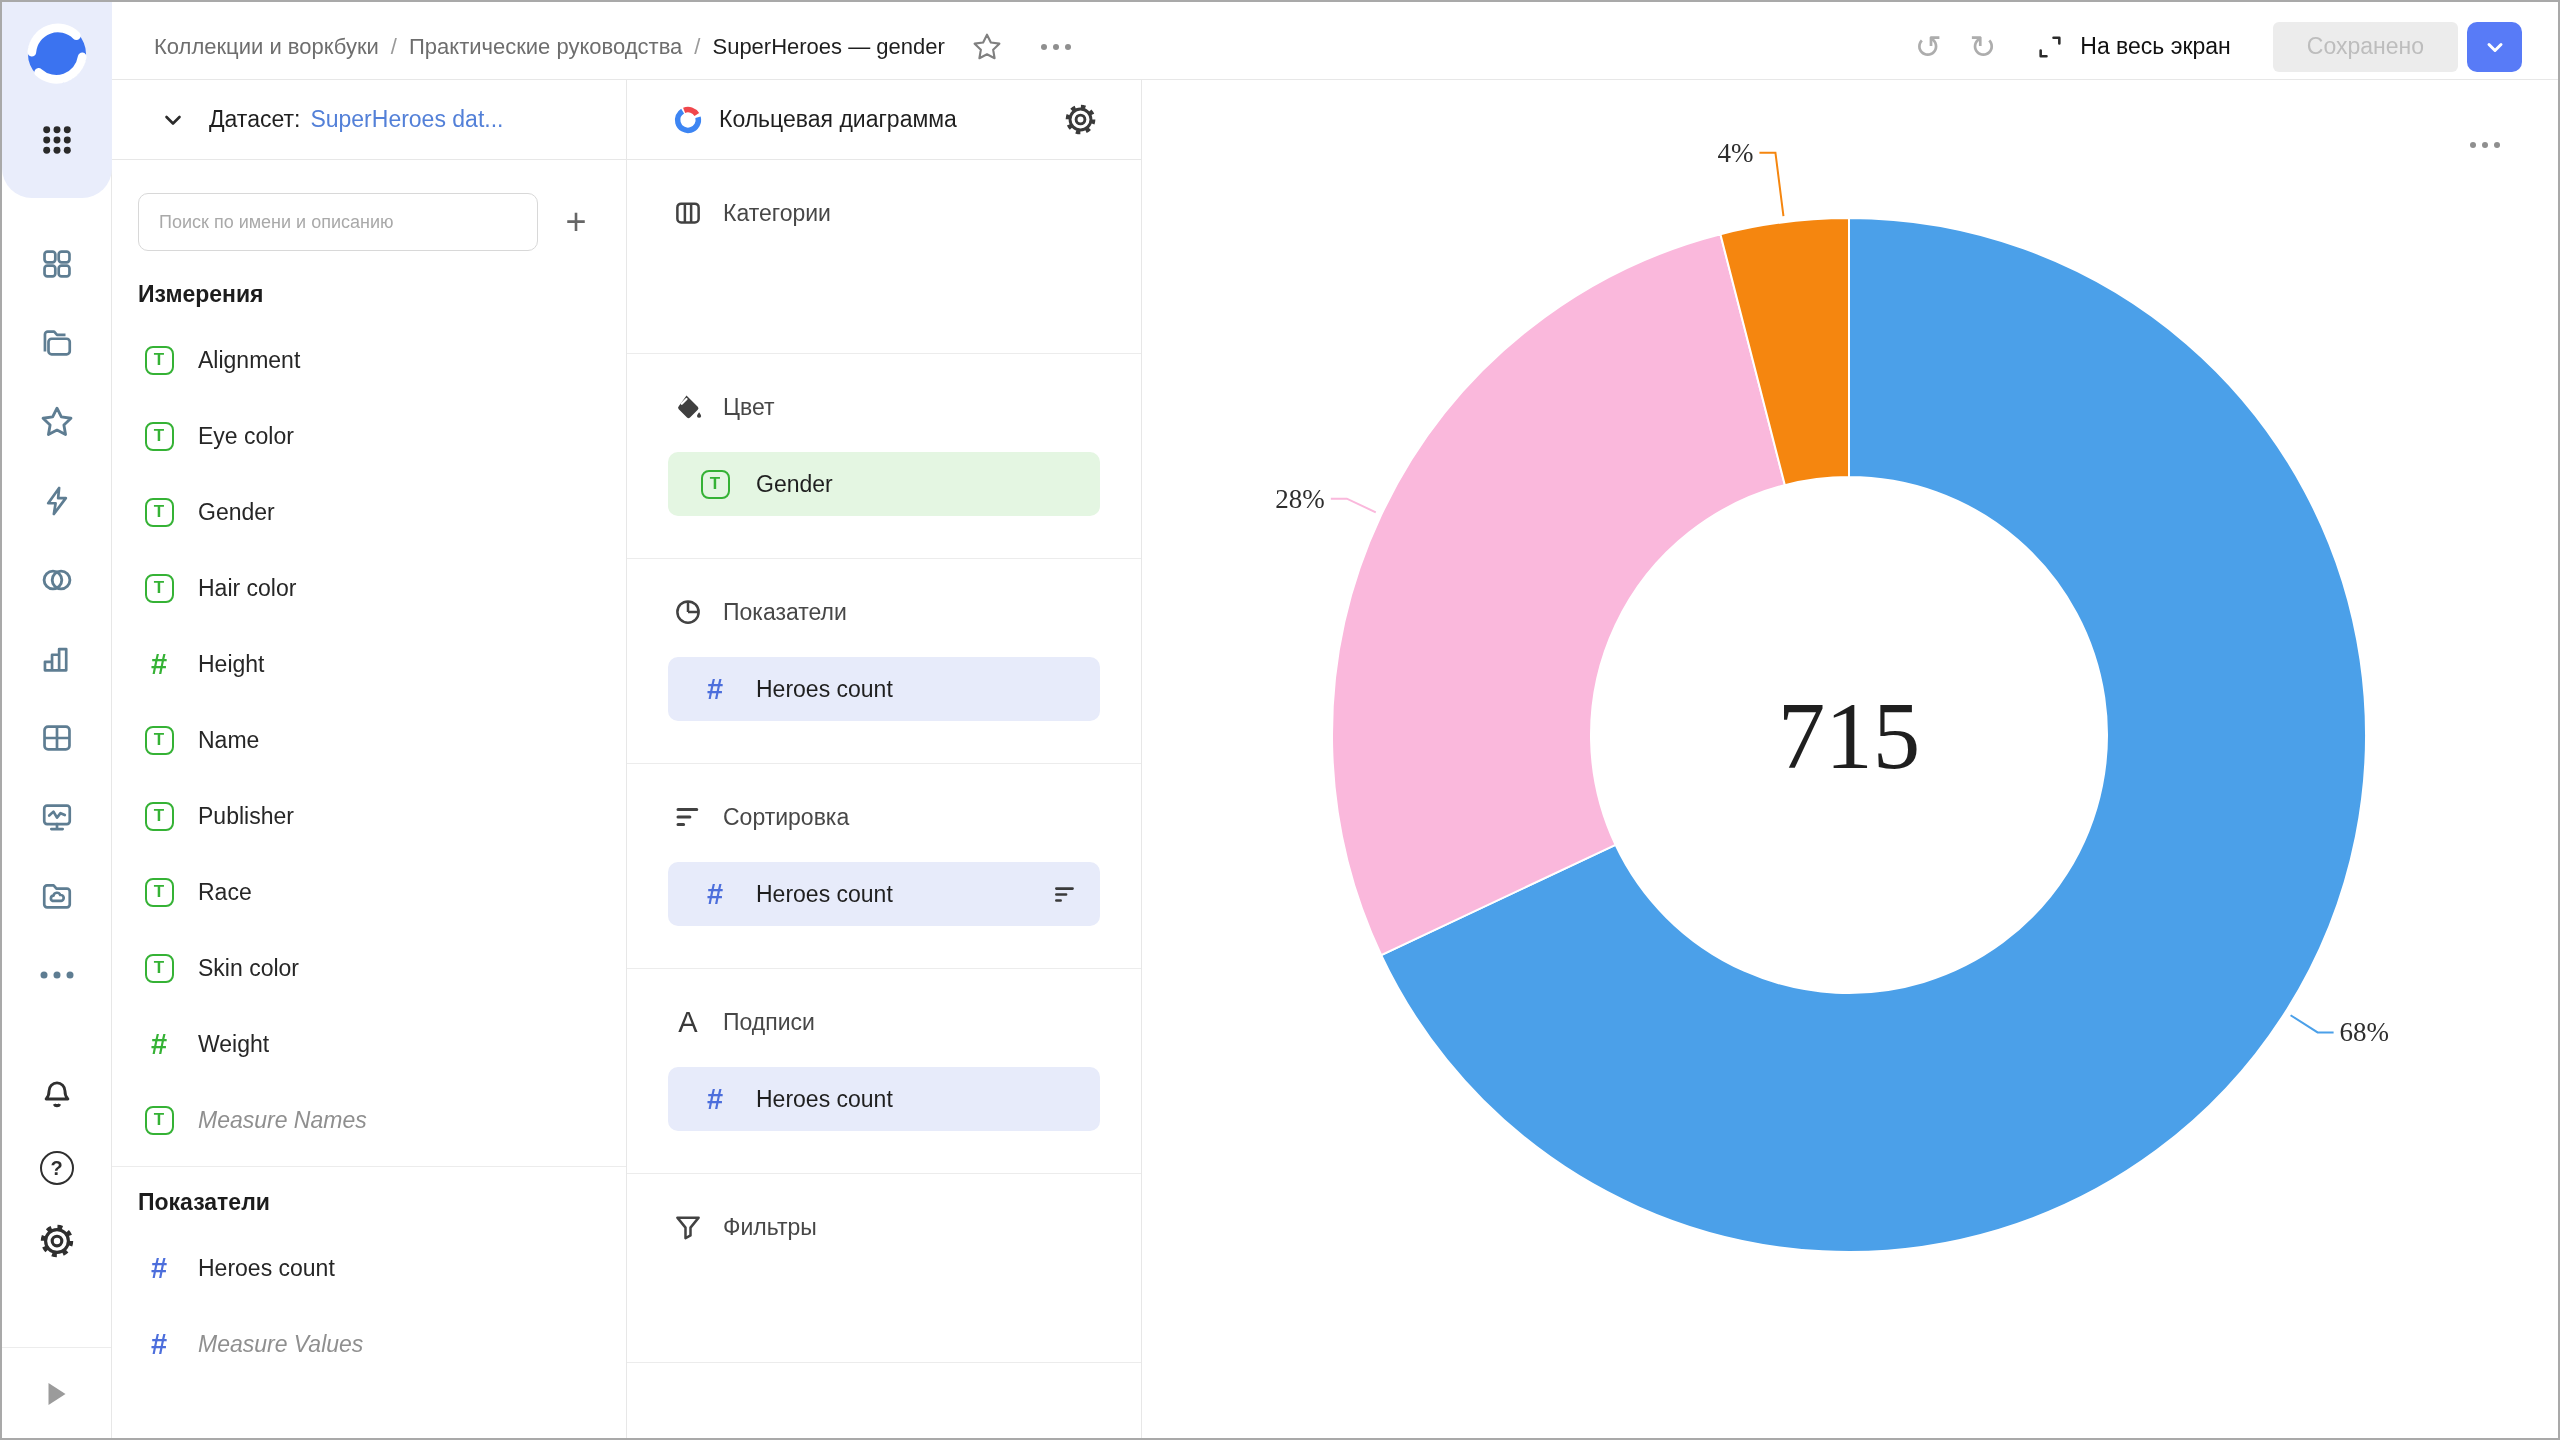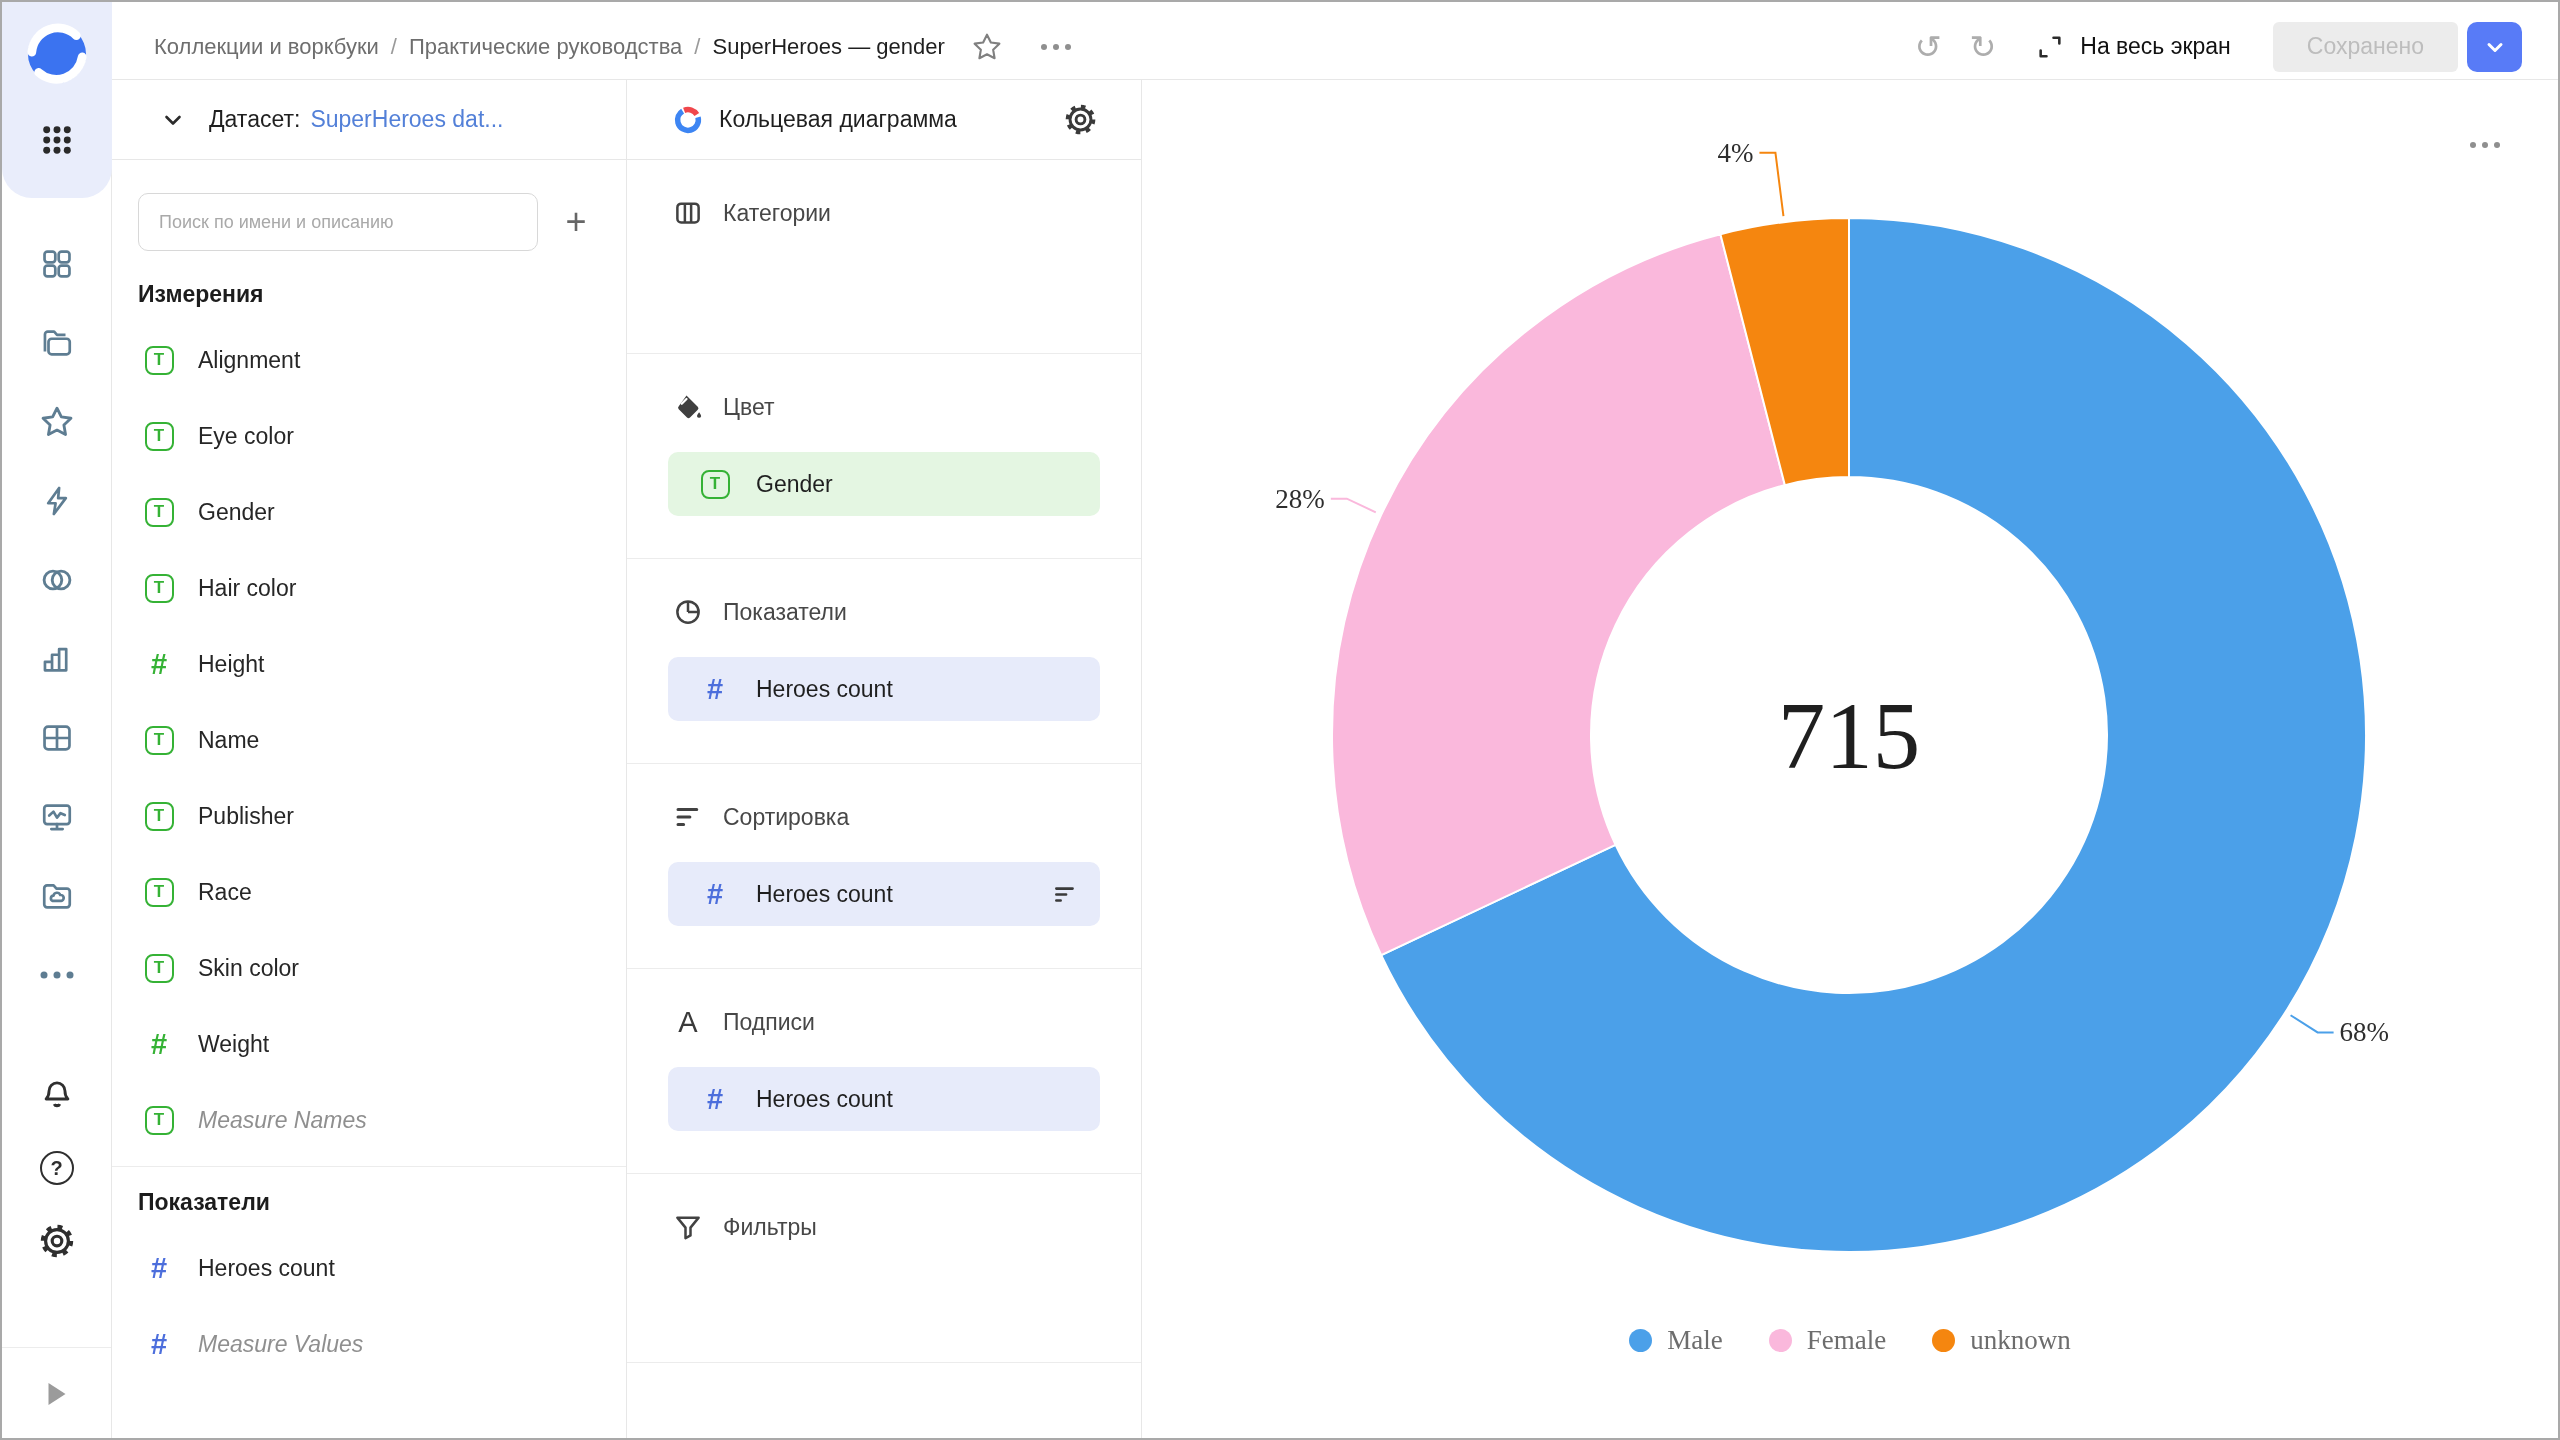--- a/index.html
+++ b/index.html
@@ -505,31 +505,17 @@
               <path d="M 239.20441387506776 875.1278937391423 A 517 517 0 0 1 578.4273283357697 154.2425056964978 L 642.8380091114673 405.10554442881323 A 258 258 0 0 0 473.5546204637669 764.8510572237886 Z" fill="#FAB8DC" stroke="#fff" stroke-width="2"></path>
               <path d="M 233.77545156027173 432.317430511467 L 204.82098588135915 418.6924931813847 l -16 0" fill="none" stroke="#FAB8DC" stroke-width="2"></path>
               <text x="182.82098588135915" y="427.6924931813847" text-anchor="end" class="pct-label">28%</text>
               <path d="M 578.4273283357697 154.2425056964978 A 517 517 0 0 1 706.9999999999999 138 L 706.9999999999999 397 A 258 258 0 0 0 642.8380091114673 405.10554442881323 Z" fill="#F5860F" stroke="#fff" stroke-width="2"></path>
               <path d="M 641.4507188458687 136.1240112125281 L 633.4293918977531 72.62867032840154 l -16 0" fill="none" stroke="#F5860F" stroke-width="2"></path>
               <text x="611.4293918977531" y="81.62867032840154" text-anchor="end" class="pct-label">4%</text>
             </g>
           <text x="707" y="688" text-anchor="middle" class="donut-center">715</text>
         </svg>
 
-        <div class="chart-legend">
-            <div class="legend-item">
-              <span class="legend-dot" style="background: rgb(75, 160, 233);"></span>
-              <span class="legend-label">Male</span>
-            </div>
-            <div class="legend-item">
-              <span class="legend-dot" style="background: rgb(250, 184, 220);"></span>
-              <span class="legend-label">Female</span>
-            </div>
-            <div class="legend-item">
-              <span class="legend-dot" style="background: rgb(245, 134, 15);"></span>
-              <span class="legend-label">unknown</span>
-            </div>
-          </div>
       </section>
 
     </div>
   </div>
 </div>
 
 </body></html>

